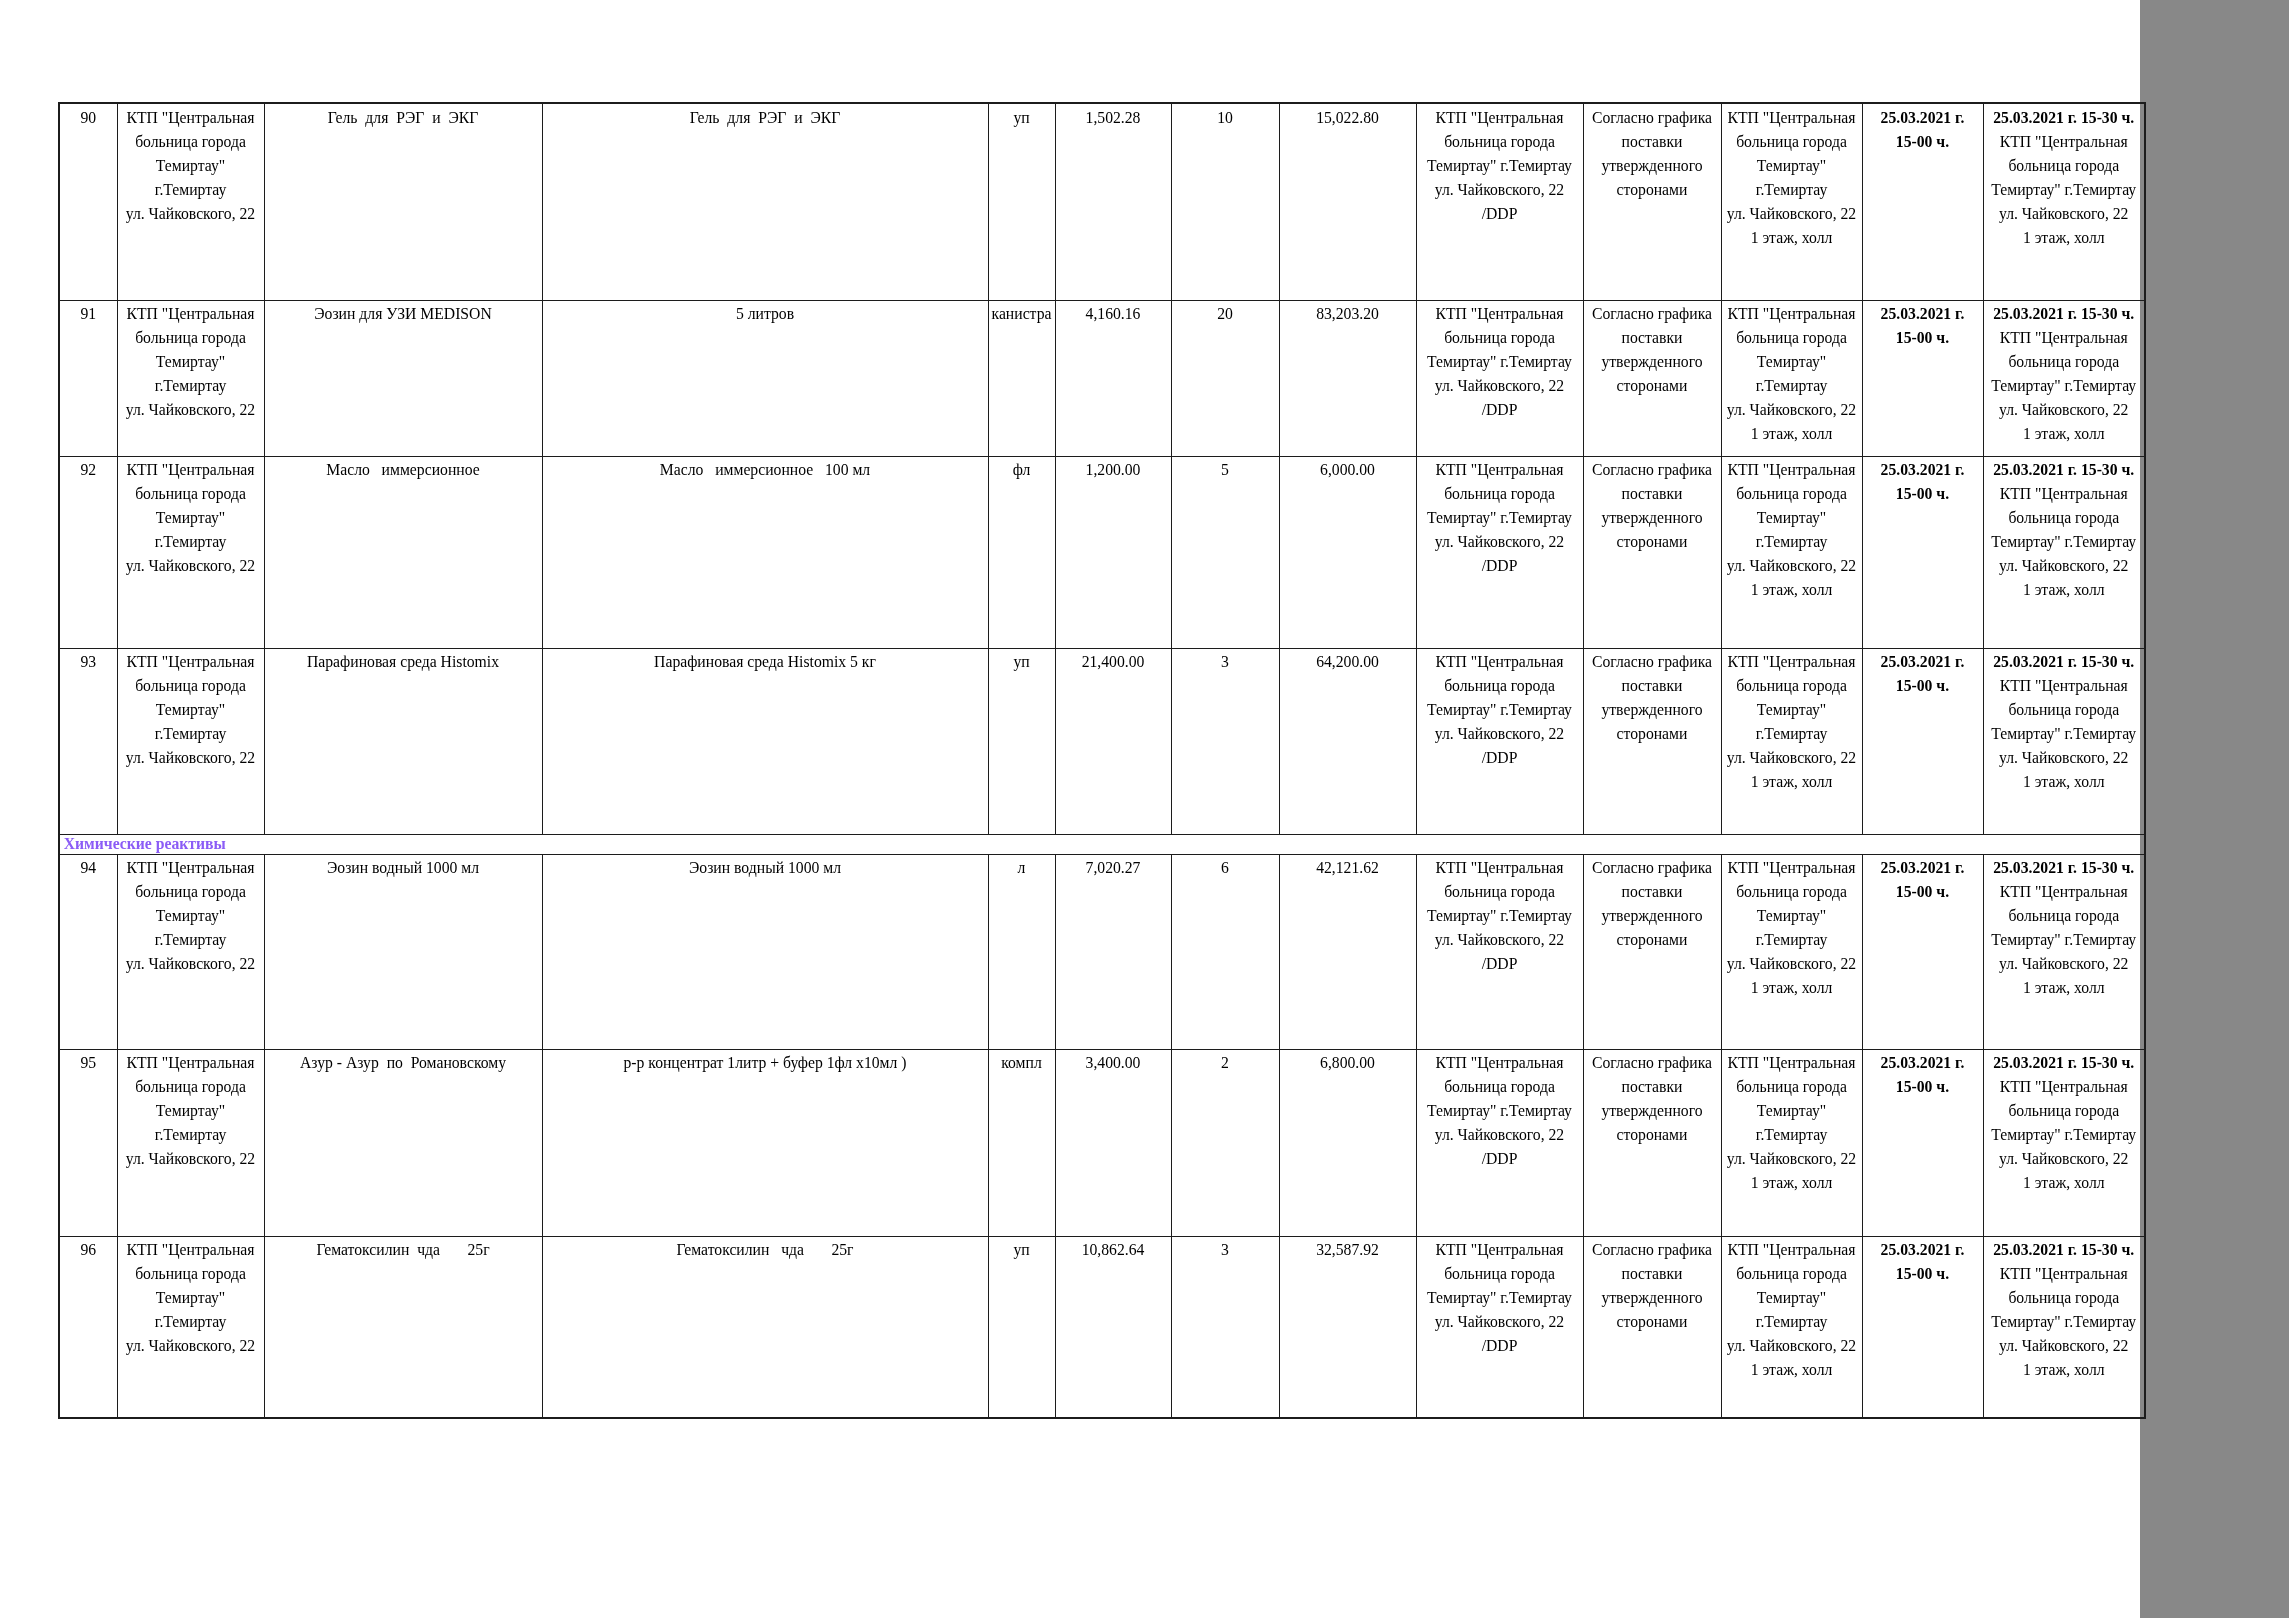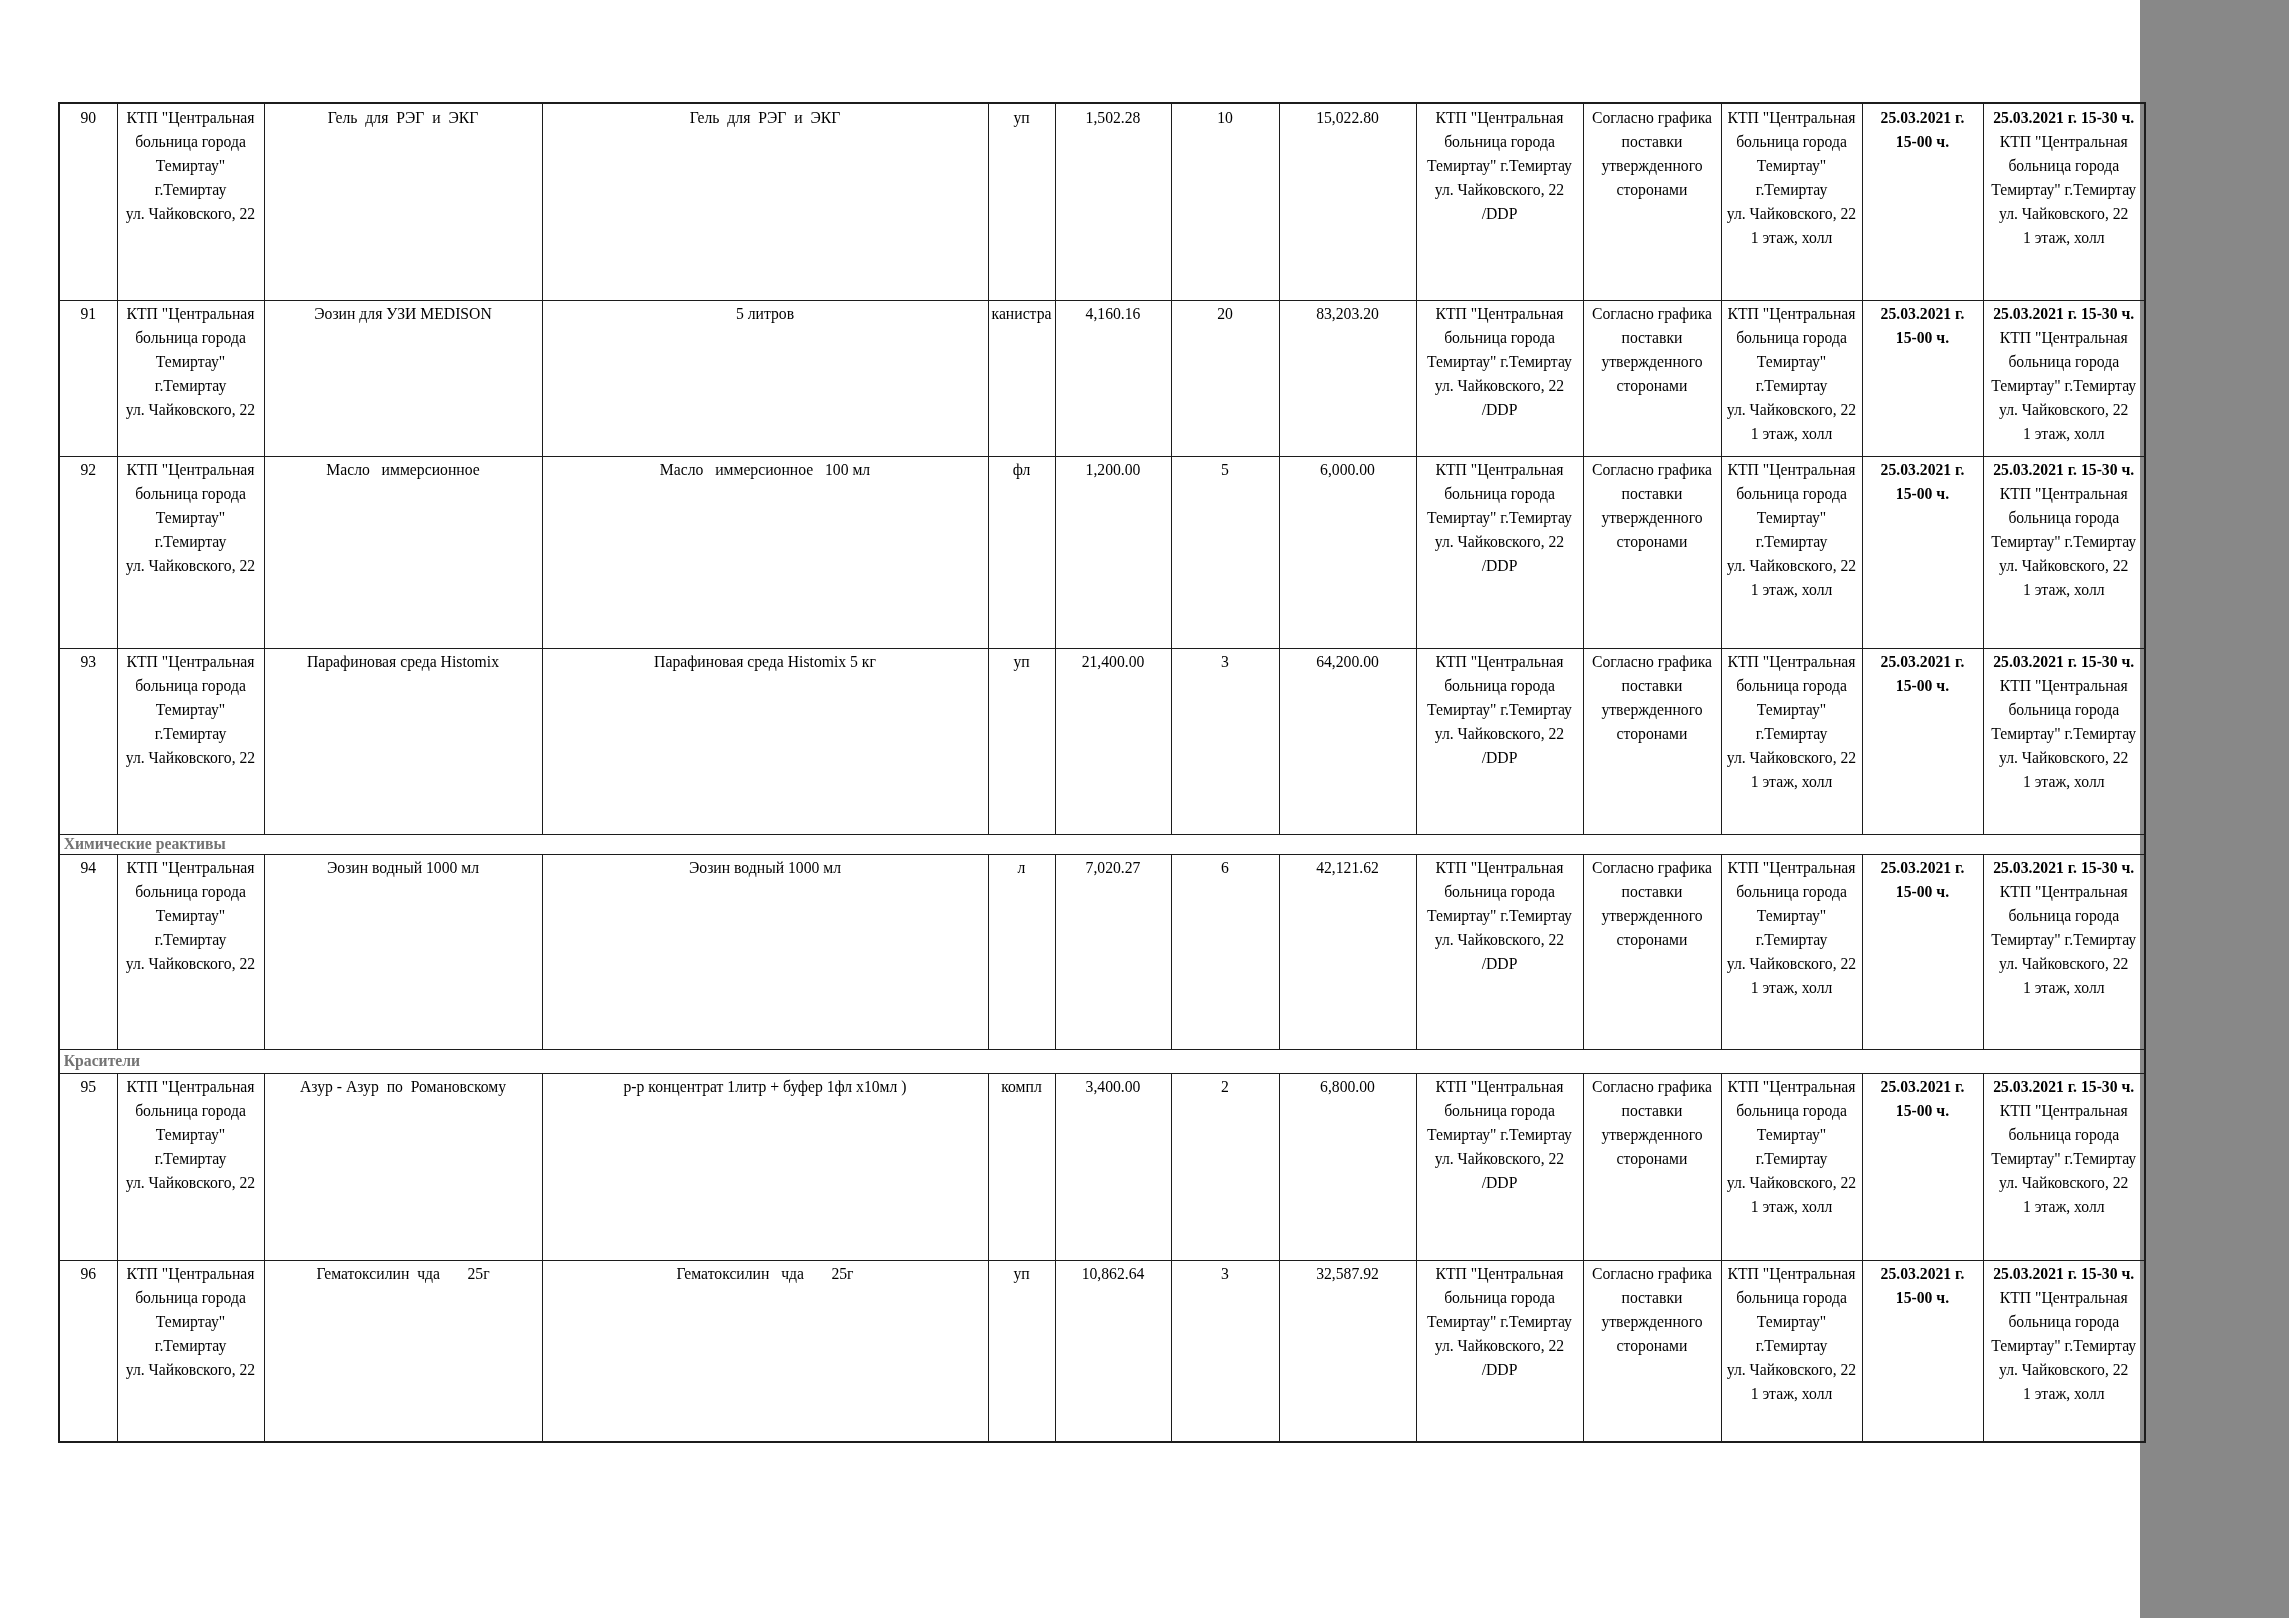--- a/index.html
+++ b/index.html
@@ -30,21 +30,21 @@
   .c-deliv,.c-sched,.c-subm,.c-date,.c-open{text-align:center;}
   .c-item,.c-desc{text-align:center;padding-left:3.7px;}
   .c-date{font-weight:bold;}
   .open-dt{font-weight:bold;}
   .prl{white-space:pre-line;}
   .prw{white-space:pre-wrap;}
   
   tr.section td{
     text-align:left;
     font-weight:bold;
-    color:#737373;
+    color:#8b5cf6;
     padding:0 0 0 3.7px;
     line-height:18.5px;
     vertical-align:middle;
   }
   
   tr.h-r90{height:197px;}
   tr.h-r91{height:156px;}
   tr.h-r92{height:192px;}
   tr.h-r93{height:186px;}
   tr.h-s1{height:20px;}
@@ -272,23 +272,20 @@
         <td class="c-open">
           <div class="open-dt prl">25.03.2021 г. 15-30 ч.</div>
           <div class="prl">КТП "Центральная
 больница города
 Темиртау"  г.Темиртау
 ул. Чайковского, 22
 1 этаж, холл</div>
         </td>
       </tr>
 
-      <tr class="section h-s2">
-        <td colspan="13">Красители</td>
-      </tr>
 
       <tr class="h-r95">
         <td class="c-num">95</td>
         <td class="c-cust prl">КТП "Центральная
 больница города
 Темиртау"
 г.Темиртау
 ул. Чайковского, 22</td>
         <td class="c-item prw">Азур - Азур  по  Романовскому</td>
         <td class="c-desc prw">р-р концентрат 1литр + буфер 1фл х10мл )</td>

